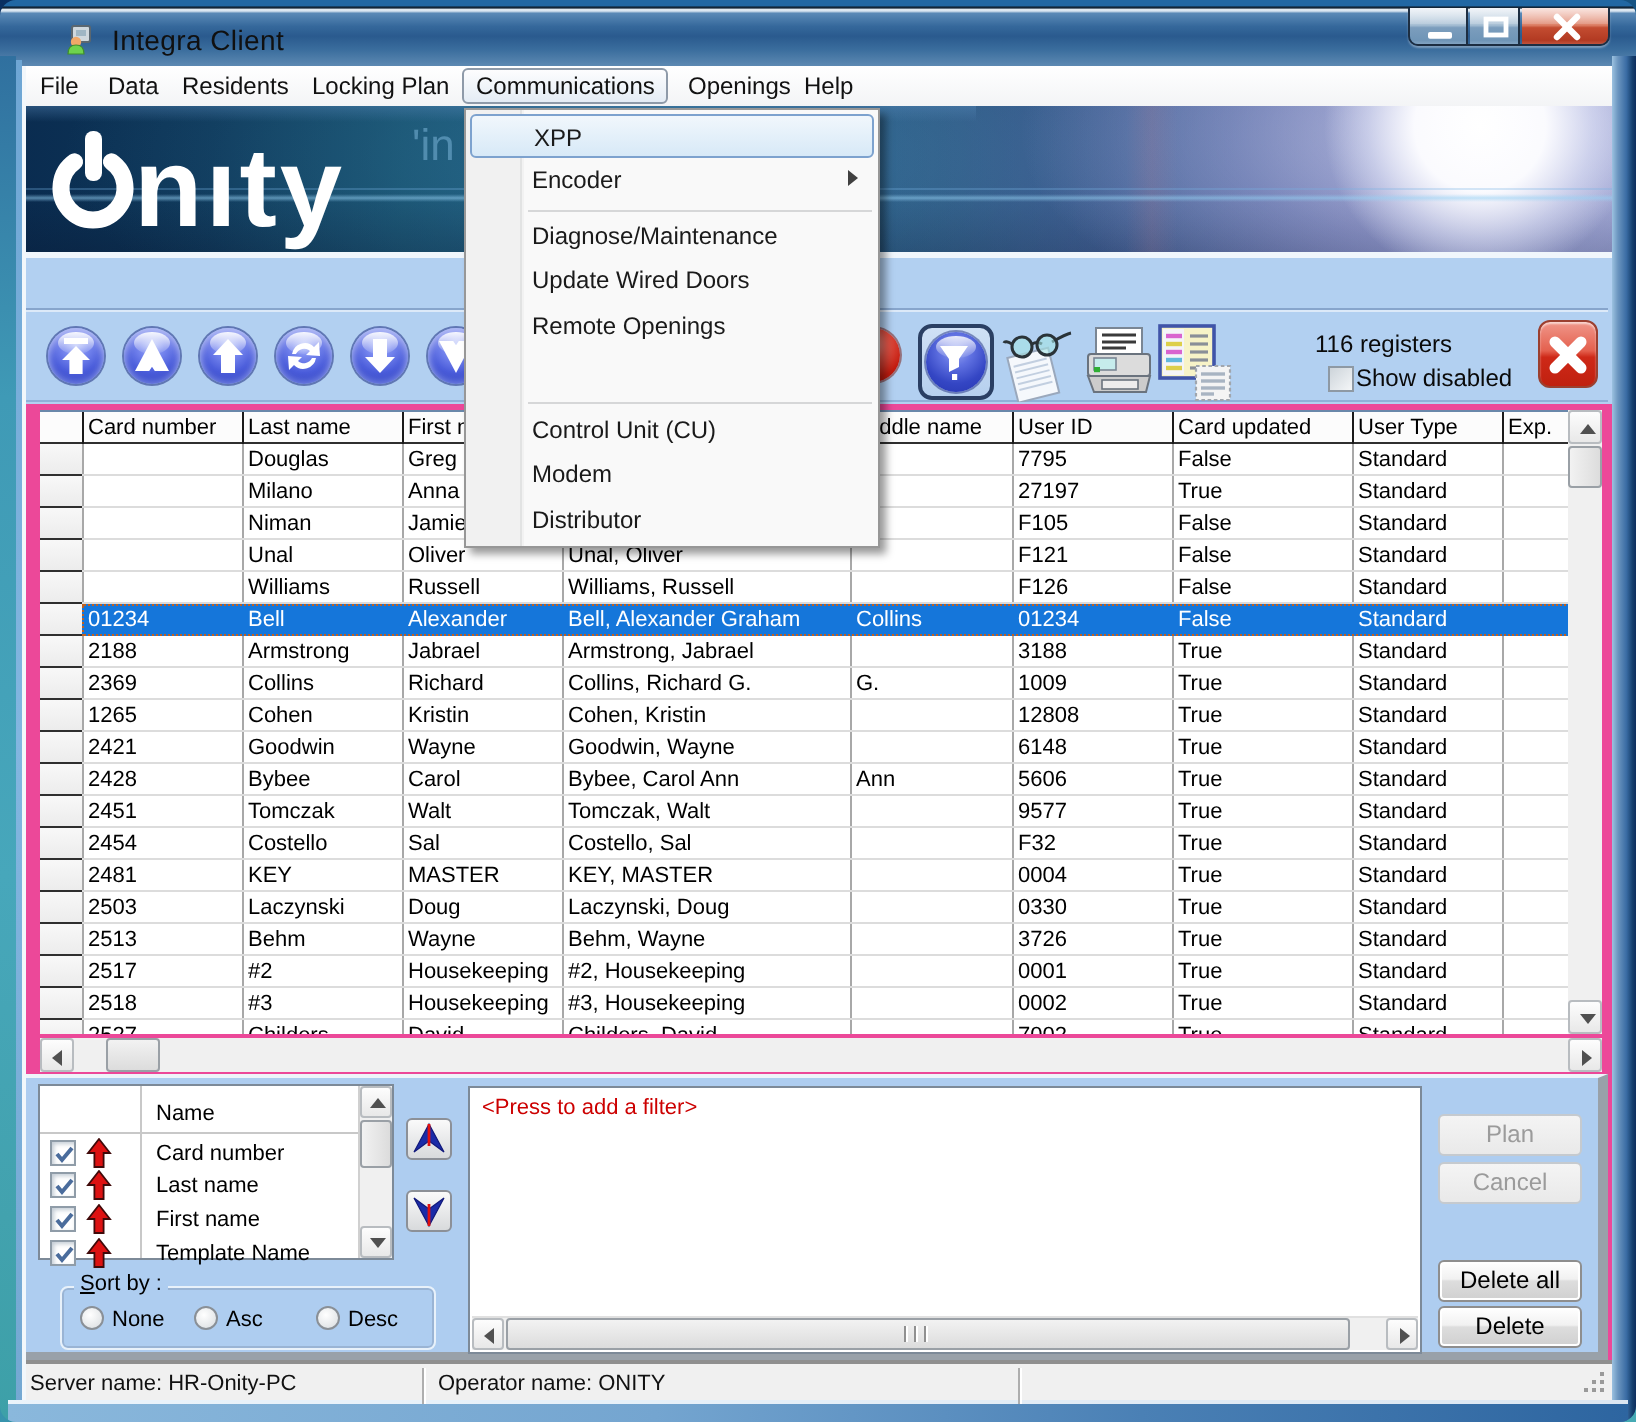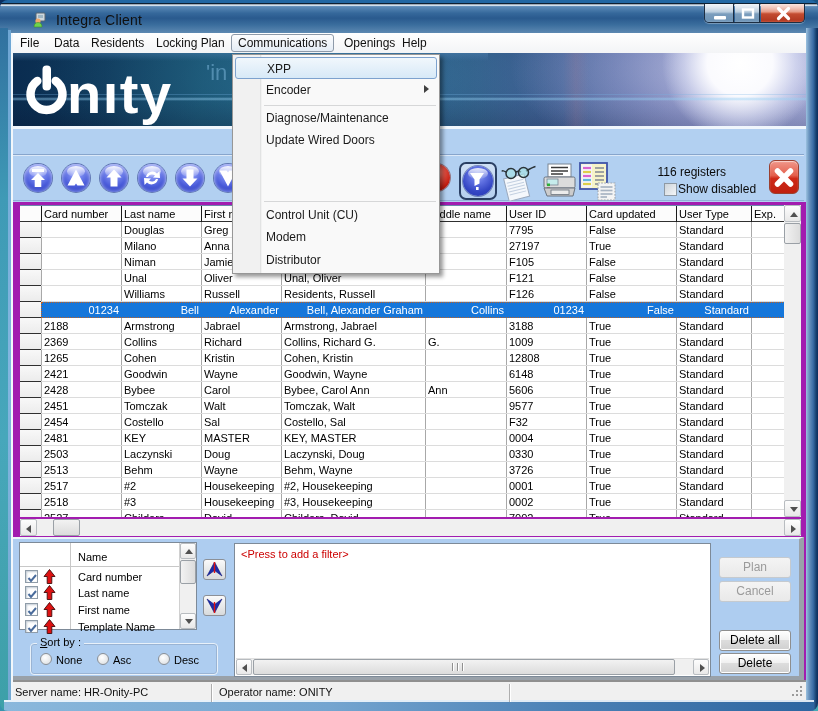--- a/index.html
+++ b/index.html
@@ -17,21 +17,21 @@
 
 #title{position:absolute;left:56px;top:12px;font-size:14px;color:#101010;letter-spacing:.2px;}
 #appico{position:absolute;left:32px;top:12px;width:16px;height:16px;}
 #capbtns{position:absolute;left:704px;top:4px;width:101px;height:19px;border:1px solid #1d2e42;border-top:none;border-radius:0 0 5px 5px;overflow:hidden;box-shadow:0 1px 1px rgba(255,255,255,.35);}
 .cap{position:absolute;top:0;height:19px;}
 .cap .gl{position:absolute;left:0;right:0;top:0;height:8px;background:linear-gradient(180deg,rgba(255,255,255,.7),rgba(255,255,255,.18));}
 #cap-min{left:0;width:29px;background:linear-gradient(180deg,#cfdce9 0%,#a7bfd4 45%,#7b9dbd 52%,#6f95b7 85%,#8cabc7 100%);border-right:1px solid #1d2e42;}
 #cap-max{left:30px;width:25px;background:linear-gradient(180deg,#cfdce9 0%,#a7bfd4 45%,#7b9dbd 52%,#6f95b7 85%,#8cabc7 100%);border-right:1px solid #1d2e42;}
 #cap-close{left:56px;width:45px;background:linear-gradient(180deg,#eba795 0%,#dd8168 45%,#c34c31 52%,#b23a22 85%,#ca604a 100%);}
 
-#client{position:absolute;left:11px;top:33px;width:795px;height:667px;background:#a21caf;}
+#client{position:absolute;left:11px;top:33px;width:795px;height:667px;background:#ec4899;}
 #leftwhite{position:absolute;left:0;top:0;width:2px;height:667px;background:#f2f7fb;z-index:60;}
 
 #menubar{position:absolute;left:0;top:0;width:100%;height:20px;background:linear-gradient(#ffffff,#f3f4f6);font-size:12px;color:#111;}
 #menubar span{position:absolute;top:3px;}
 #commbox{position:absolute;left:220px;top:1px;width:103px;height:18px;border:1px solid #8e9aa9;border-radius:3px;background:linear-gradient(#fdfdfe,#e4ecf5);}
 
 #banner{position:absolute;left:0;top:20px;width:100%;height:73px;overflow:hidden;
  background:
   radial-gradient(circle 78px at 729px 10px, rgba(255,255,255,1) 0%, rgba(252,252,255,.98) 42%, rgba(230,233,250,.55) 72%, rgba(200,205,240,0) 100%),
   radial-gradient(ellipse 230px 105px at 729px 14px, rgba(225,228,250,.68) 0%, rgba(188,194,235,.36) 55%, rgba(155,162,215,0) 100%),
@@ -71,21 +71,21 @@
  background:linear-gradient(180deg,#f0978a 0%,#e4604e 45%,#ce2918 55%,#c0200f 100%);box-shadow:inset 0 1px 1px rgba(255,255,255,.6);}
 
 #grid{position:absolute;left:9px;top:172px;width:781px;height:312px;background:#ffffff;overflow:hidden;border-top:1px solid #6a88aa;}
 #ghead{position:absolute;left:0;top:0;width:100%;height:16px;background:#fcfcfc;border-bottom:1px solid #2f2f2f;}
 .hc{position:absolute;top:2px;font-size:11px;color:#000;white-space:nowrap;}
 #gsel{position:absolute;left:0;top:0;width:21px;height:100%;background:#f2f2f2;border-right:1px solid #1a1a1a;}
 .selcell{position:absolute;left:0;width:21px;height:16px;border-bottom:1px solid #2f2f2f;background:linear-gradient(#f8f8f8,#ececec);}
 .trow{position:absolute;left:21px;width:760px;height:16px;border-bottom:1px solid #dcdcdc;}
 .tc{position:absolute;top:2px;font-size:11px;color:#000;white-space:nowrap;overflow:hidden;}
 .trow.sel{background:#1576da;border-bottom:1px solid #1576da;outline:1px dotted #c06020;outline-offset:-1px;}
-.trow.sel .tc{color:#fff;text-align:right;}
+.trow.sel .tc{color:#fff;}
 .vline{position:absolute;top:0;width:1px;height:100%;background:#a8a8a8;}
 .vlineh{position:absolute;top:0;width:1px;height:16px;background:#1a1a1a;}
 
 .sb{position:absolute;background:#f0f0f0;}
 .sbtn{position:absolute;background:linear-gradient(#fdfdfd,#e8e8e8);border:1px solid #b8bcc0;border-radius:2px;}
 .sthumb{position:absolute;background:linear-gradient(90deg,#f2f2f2,#dcdcdc);border:1px solid #9aa0a6;border-radius:2px;}
 .sthumbh{position:absolute;background:linear-gradient(180deg,#f2f2f2,#dcdcdc);border:1px solid #9aa0a6;border-radius:2px;}
 .arr{position:absolute;width:0;height:0;}
 
 #bpanel{position:absolute;left:0px;top:504px;width:793px;height:143px;background:#aecdf0;border-top:2px solid #eef4fa;border-right:5px solid #99a1a9;border-bottom:4px solid #99a1a9;}
@@ -329,21 +329,21 @@
           <div class="tc" style="left:83px;width:75px">Unal</div>
           <div class="tc" style="left:163px;width:75px">Oliver</div>
           <div class="tc" style="left:243px;width:139px">Unal, Oliver</div>
           <div class="tc" style="left:468px;width:75px">F121</div>
           <div class="tc" style="left:548px;width:85px">False</div>
           <div class="tc" style="left:638px;width:70px">Standard</div>
         </div>
 <div class="trow" style="top:80px">
           <div class="tc" style="left:83px;width:75px">Williams</div>
           <div class="tc" style="left:163px;width:75px">Russell</div>
-          <div class="tc" style="left:243px;width:139px">Residents, Russell</div>
+          <div class="tc" style="left:243px;width:139px">Williams, Russell</div>
           <div class="tc" style="left:468px;width:75px">F126</div>
           <div class="tc" style="left:548px;width:85px">False</div>
           <div class="tc" style="left:638px;width:70px">Standard</div>
         </div>
 <div class="trow sel" style="top:96px">
           <div class="tc" style="left:3px;width:75px">01234</div>
           <div class="tc" style="left:83px;width:75px">Bell</div>
           <div class="tc" style="left:163px;width:75px">Alexander</div>
           <div class="tc" style="left:243px;width:139px">Bell, Alexander Graham</div>
           <div class="tc" style="left:387px;width:76px">Collins</div>
@@ -646,20 +646,23 @@
 <div class="mi hl" style="top:2px">
           <div class="t">XPP</div>
         </div>
 <div class="msep" style="top:50px"></div>
 <div class="mi" style="top:52px">
           <div class="t">Diagnose/Maintenance</div>
         </div>
 <div class="mi" style="top:74.4px">
           <div class="t">Update Wired Doors</div>
         </div>
+<div class="mi" style="top:96.8px">
+          <div class="t">Remote Openings</div>
+        </div>
 <div class="msep" style="top:146px"></div>
 <div class="mi" style="top:148.8px">
           <div class="t">Control Unit (CU)</div>
         </div>
 <div class="mi" style="top:171.2px">
           <div class="t">Modem</div>
         </div>
 <div class="mi" style="top:193.6px">
           <div class="t">Distributor</div>
         </div>

